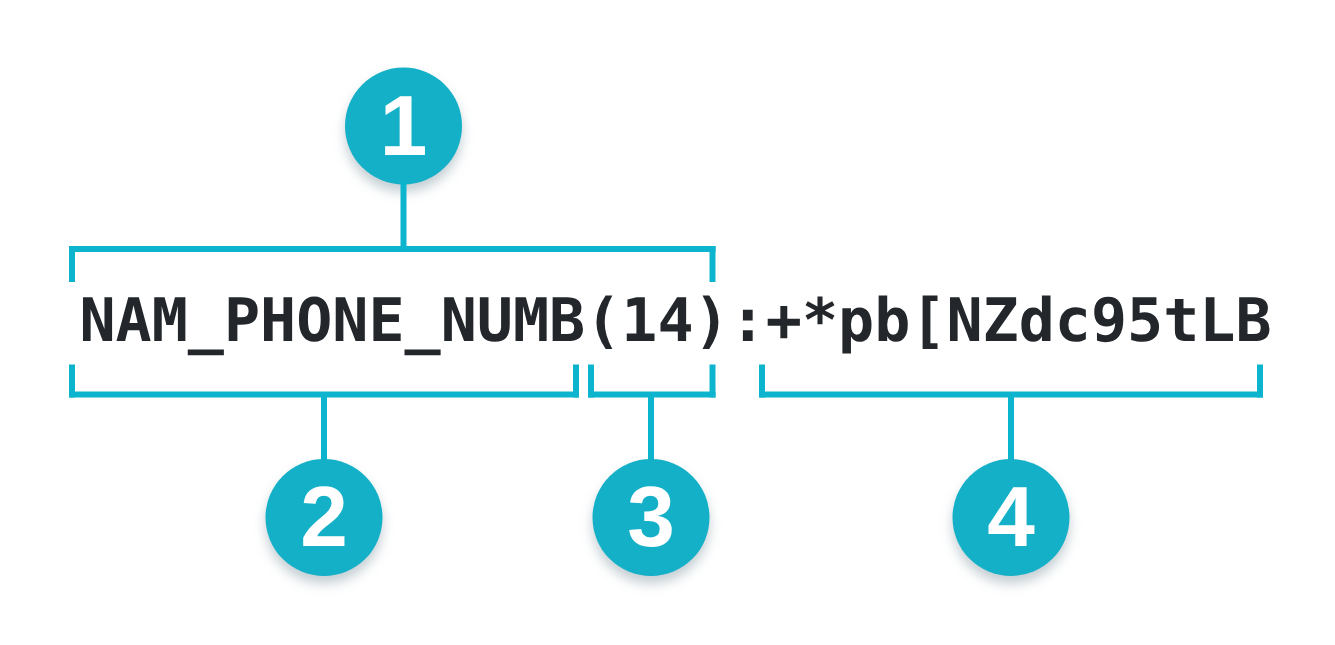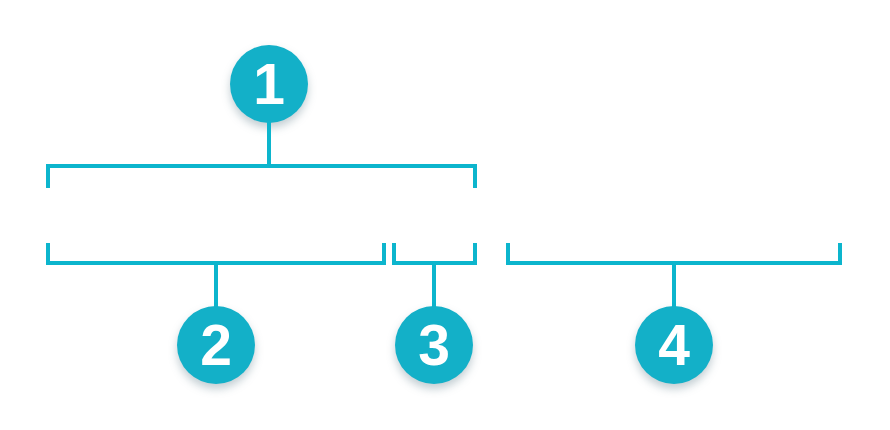--- a/index.html
+++ b/index.html
@@ -82,20 +82,21 @@
 <body>
 
 <div class="canvas">
 
   <div class="badge badge-1">1</div>
 
   <div class="stem stem-1"></div>
 
   <div class="bracket bracket-top bracket-1"></div>
 
+  <div class="token">NAM_PHONE_NUMB(14):+*pb[NZdc95tLB</div>
 
   <div class="bracket bracket-bottom bracket-2"></div>
   <div class="stem stem-2"></div>
   <div class="badge badge-2">2</div>
 
   <div class="bracket bracket-bottom bracket-3"></div>
   <div class="stem stem-3"></div>
   <div class="badge badge-3">3</div>
 
   <div class="bracket bracket-bottom bracket-4"></div>

